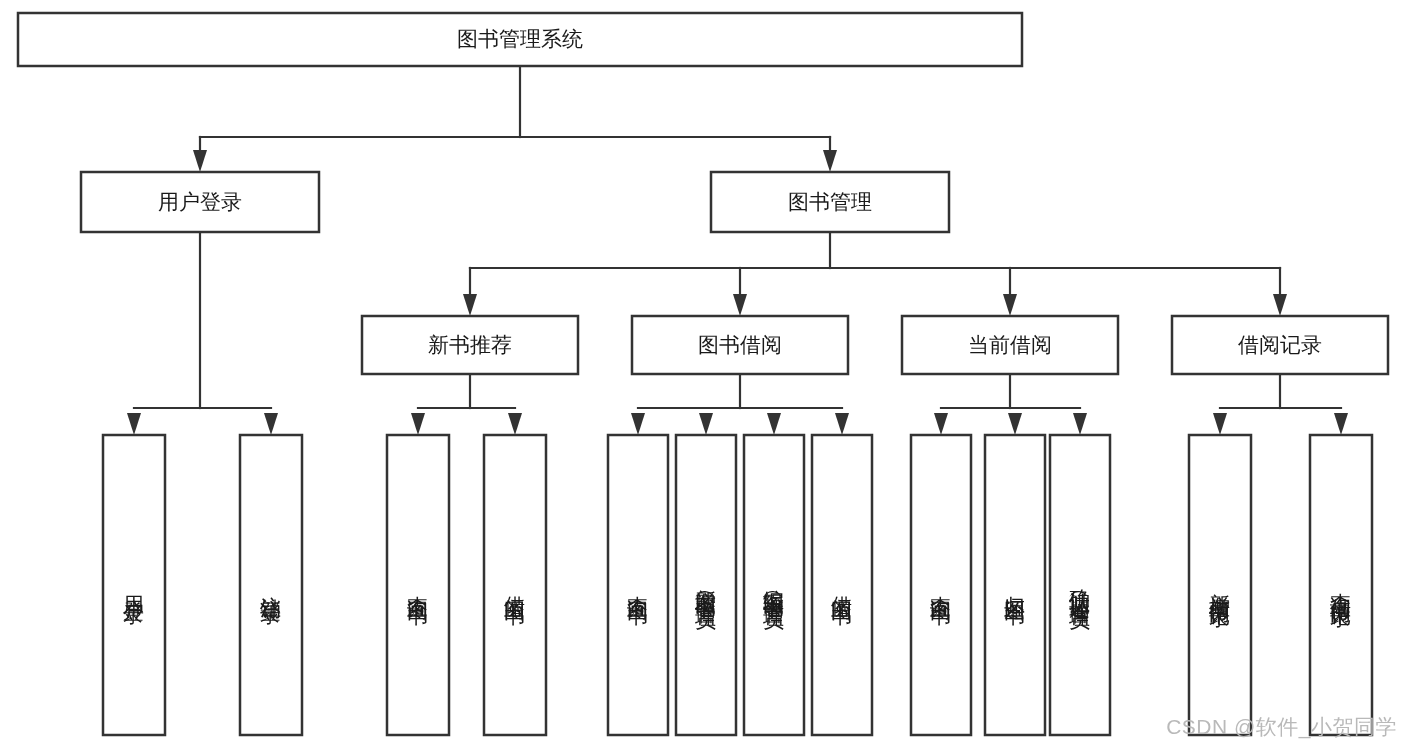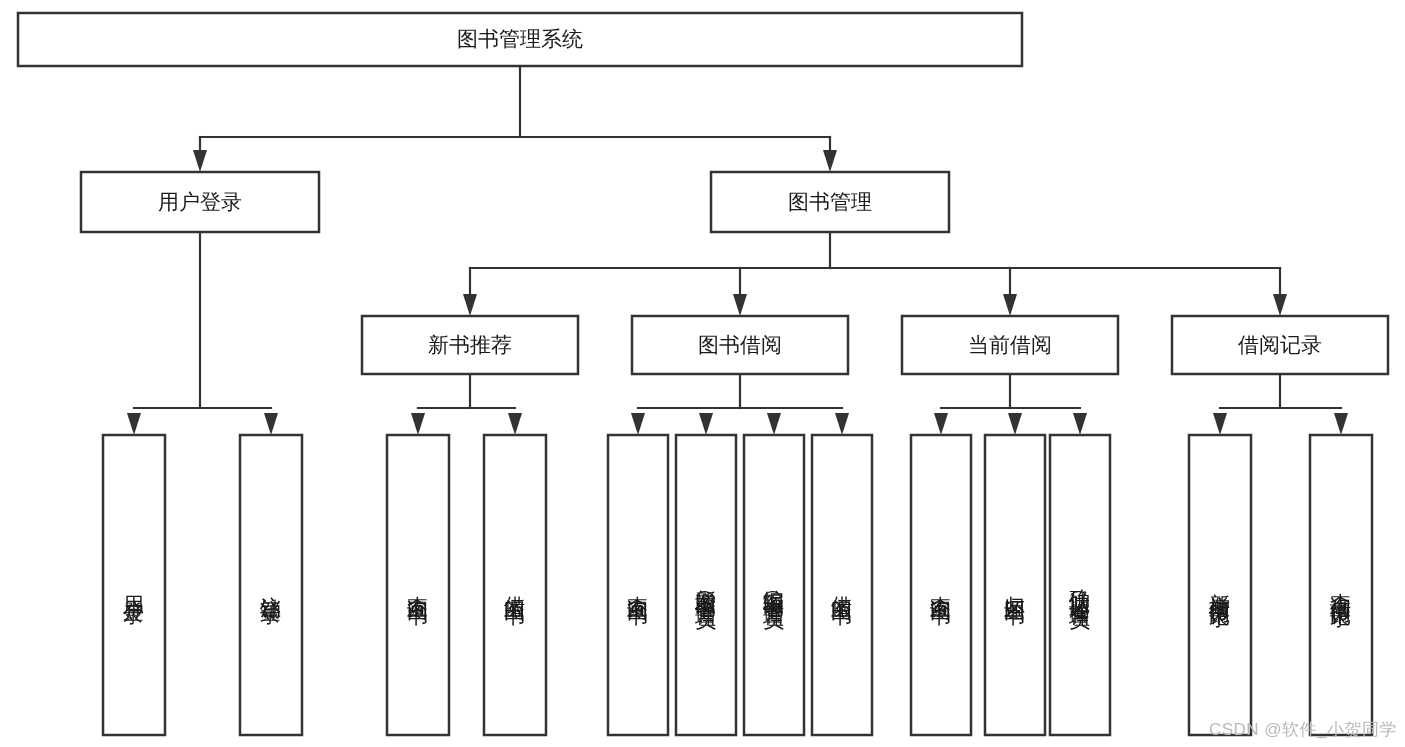--- a/index.html
+++ b/index.html
@@ -60,21 +60,21 @@
     letter-spacing: 3px;
     white-space: nowrap;
     text-align: center;
     pointer-events: none;
   }
   .watermark {
     position: absolute;
     right: 8px;
     bottom: 6px;
     font-family: "Liberation Sans", "DejaVu Sans", sans-serif;
-    font-size: 17px;
+    font-size: 21px;
     color: #b9b9b9;
     white-space: nowrap;
     letter-spacing: 0.5px;
     margin-top: 48px;
   }
 </style>
 </head>
 <body>
 
 <div id="diagram-root">

